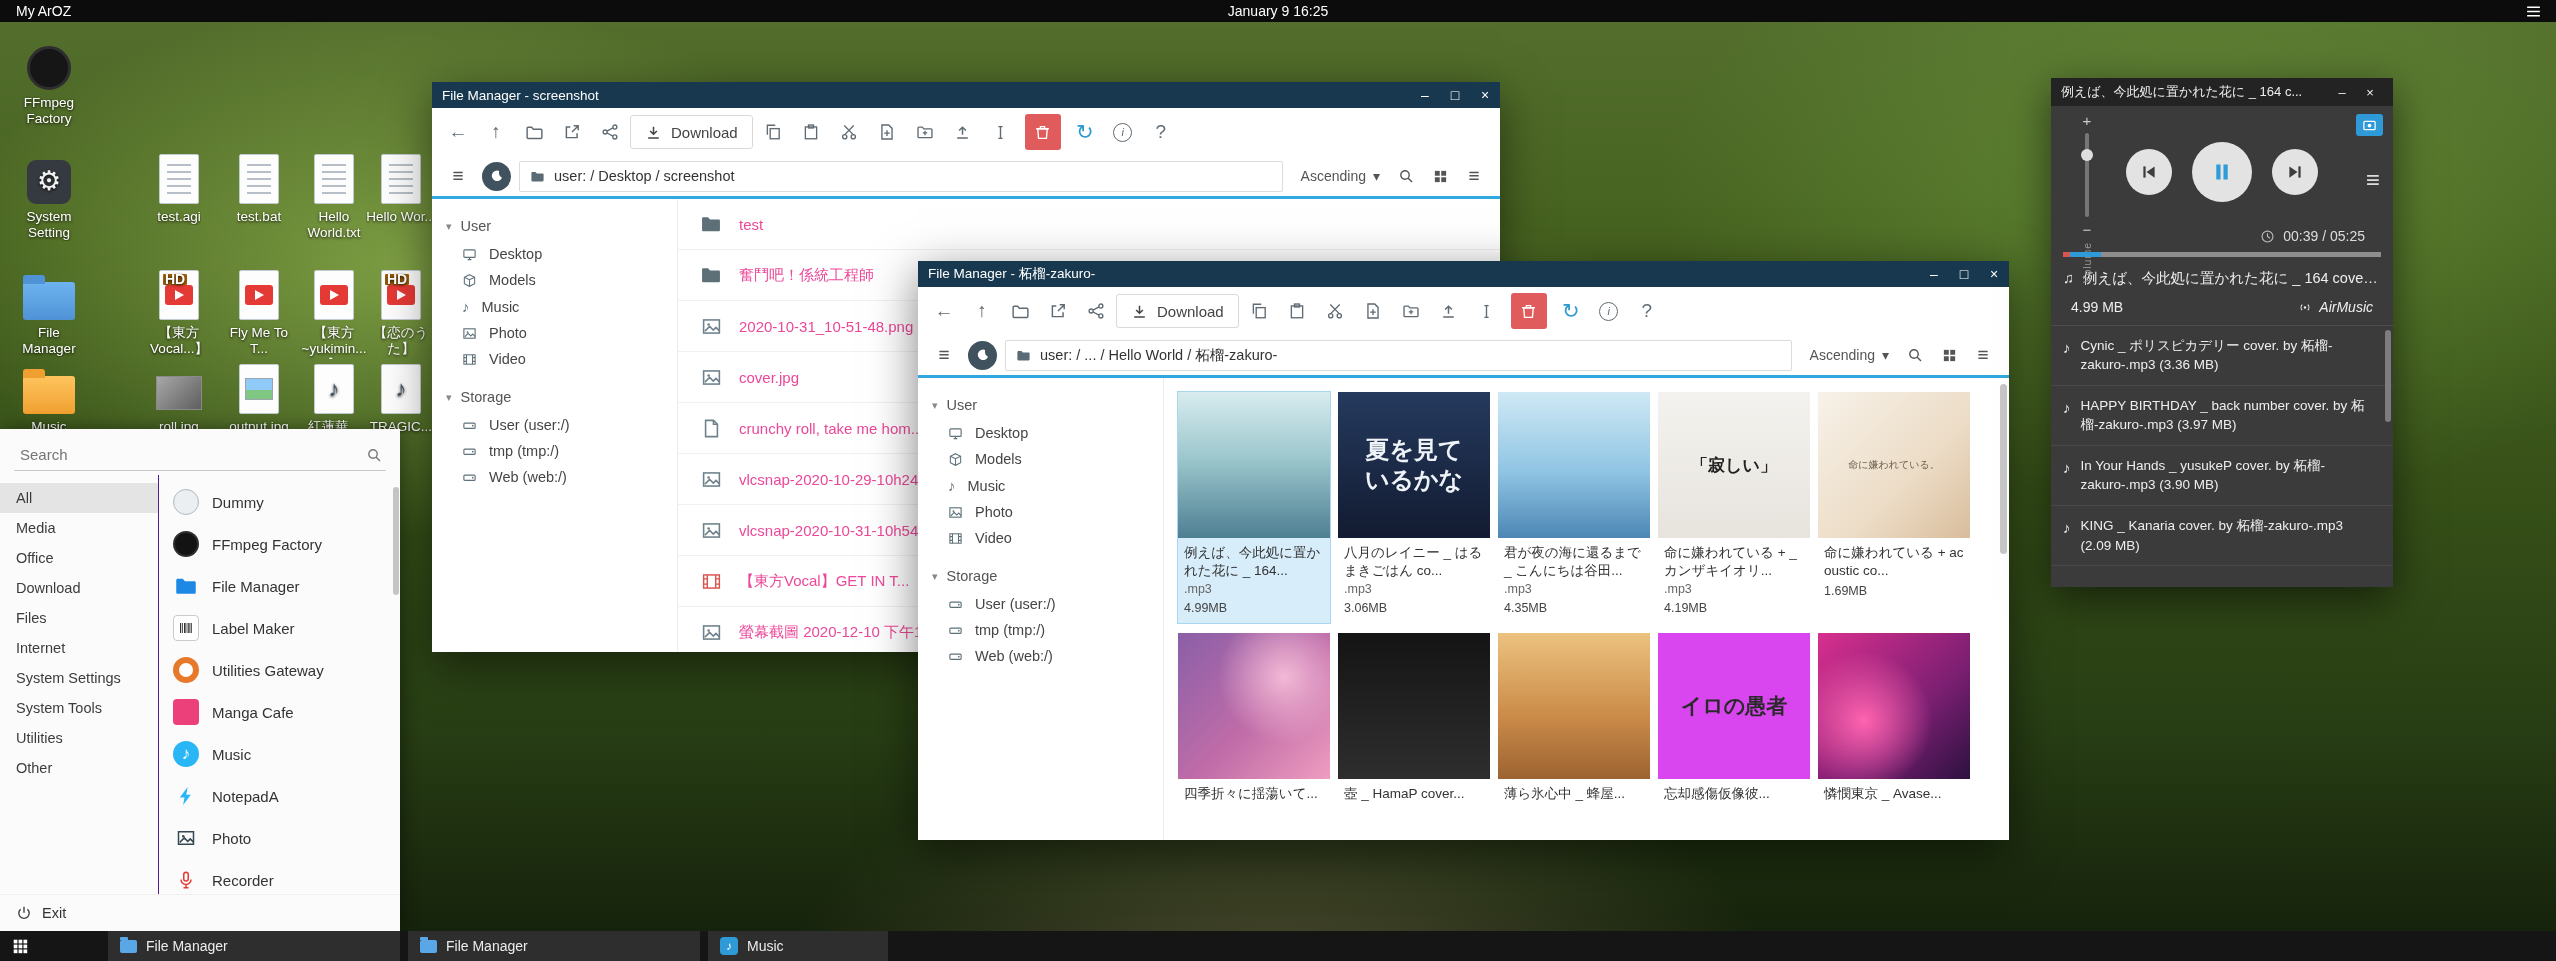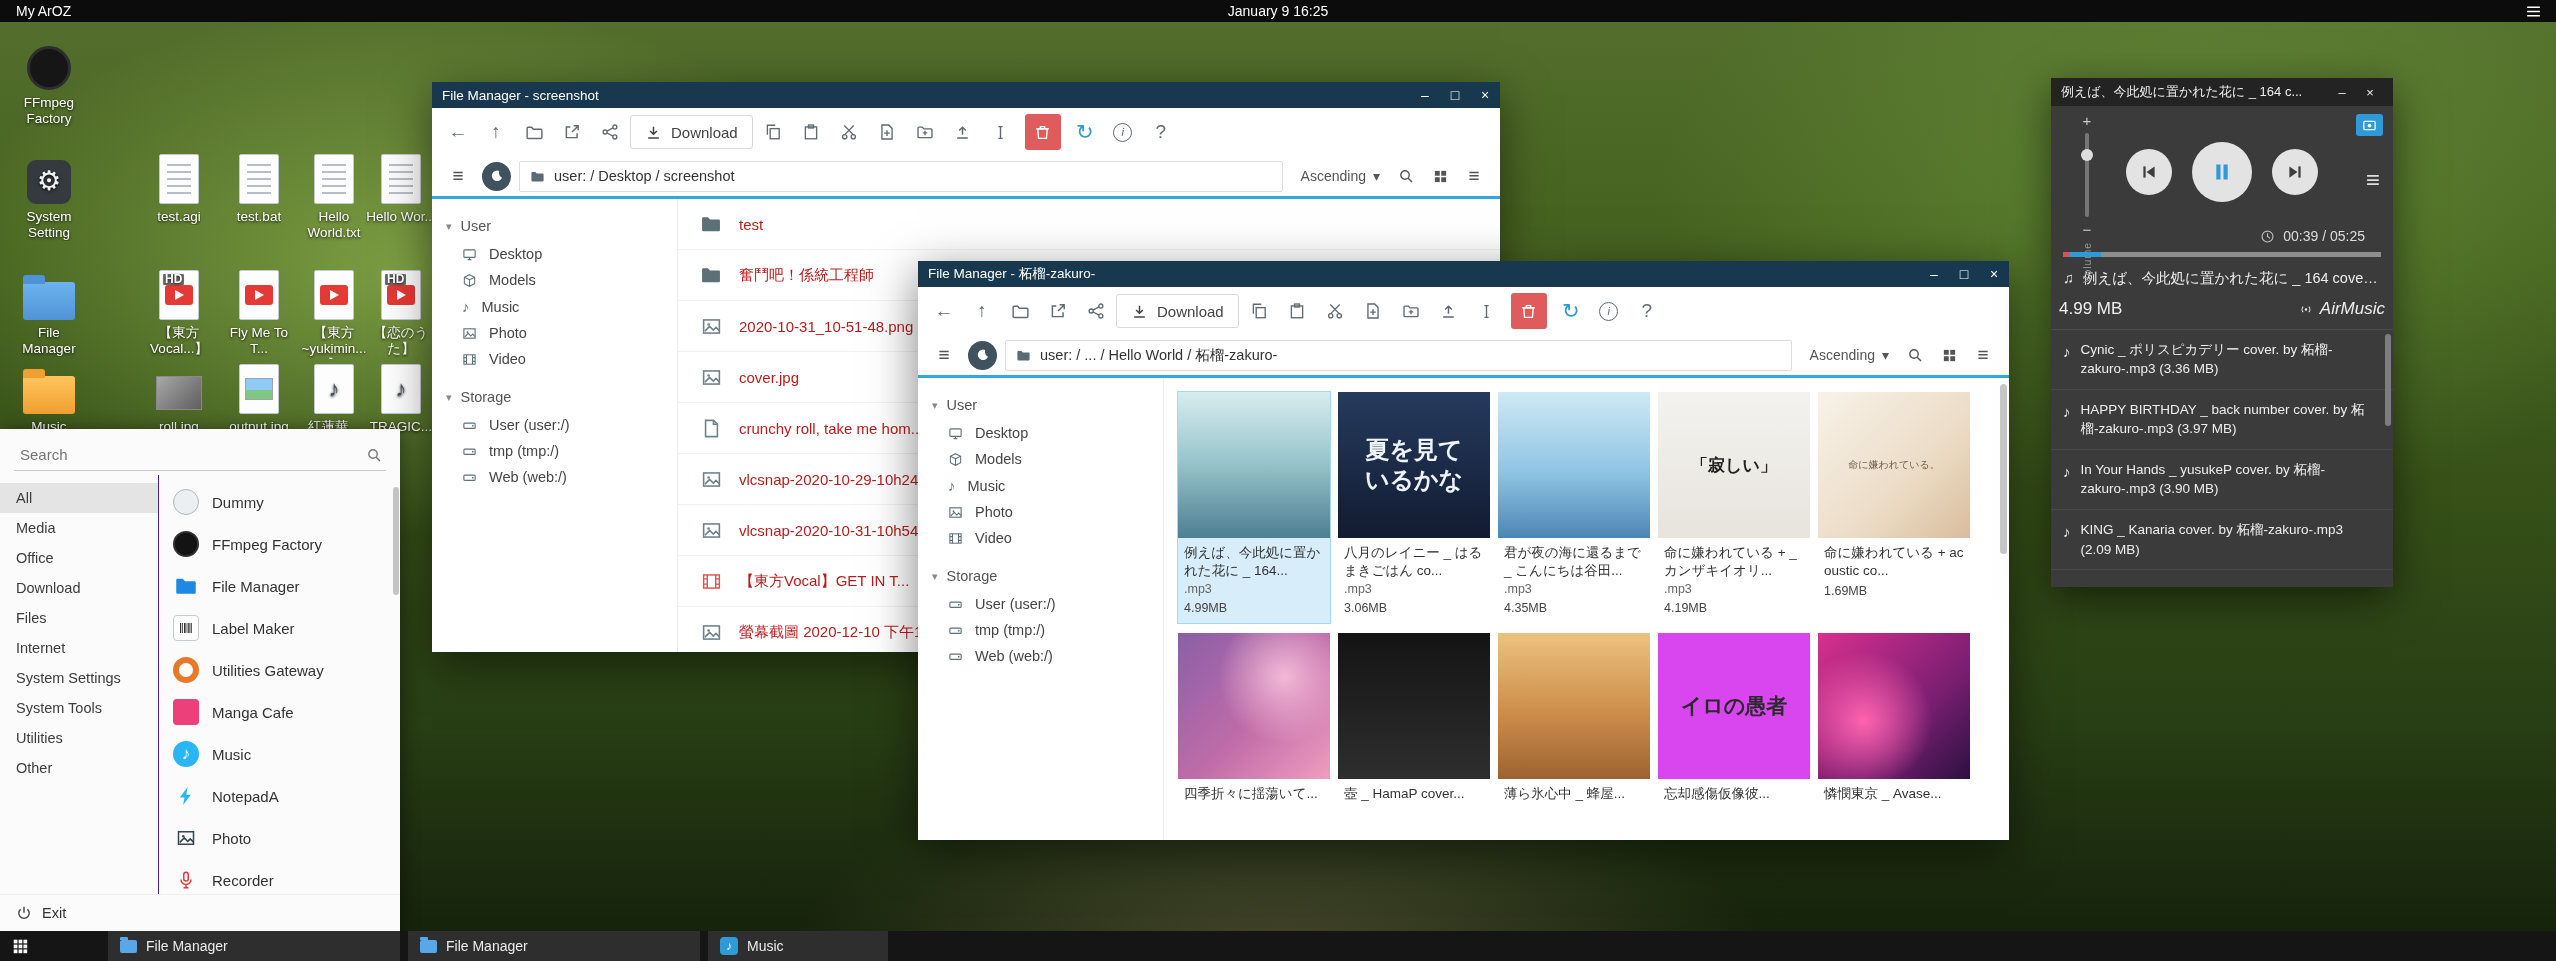--- a/index.html
+++ b/index.html
@@ -25,21 +25,21 @@
   .d-circle{width:44px;height:44px;border-radius:50%;background:#161616;border:3px solid #2e2e2e;box-sizing:border-box}
   .d-gear{width:44px;height:44px;border-radius:9px;background:#343a40;color:#f2f2f2;font-size:27px;display:flex;align-items:center;justify-content:center}
   .d-folder{width:52px;height:38px;border-radius:3px;background:linear-gradient(180deg,#6db3ef,#4f93d6);position:relative;margin-top:8px}
   .d-folder:before{content:"";position:absolute;top:-7px;left:0;width:22px;height:9px;border-radius:3px 3px 0 0;background:#4f93d6}
   .d-folder.amber{background:linear-gradient(180deg,#ffc45e,#f0a030)}
   .d-folder.amber:before{background:#f0a030}
   .d-sheet{width:40px;height:50px;background:#fdfdfd;border:1px solid #c3cad0;border-radius:2px;display:flex;align-items:center;justify-content:center;position:relative;box-sizing:border-box}
   .d-sheet.lines:after{content:"";position:absolute;left:7px;right:7px;top:9px;height:30px;background:repeating-linear-gradient(180deg,#b6bfc7 0 2px,transparent 2px 7px)}
   .vd{width:28px;height:20px;background:#e53935;border-radius:3px;position:relative}
   .vd:after{content:"";position:absolute;left:10px;top:5px;border-left:9px solid #fff;border-top:5px solid transparent;border-bottom:5px solid transparent}
-  .hdbadge{position:absolute;top:3px;left:3px;background:#737373;color:#fff;font-size:12px;line-height:11px;padding:0 2px;border-radius:1px;font-weight:bold}
+  .hdbadge{position:absolute;top:3px;left:3px;background:#a16207;color:#fff;font-size:14px;line-height:11px;padding:0 2px;border-radius:1px;font-weight:bold}
   .im{width:28px;height:22px;background:linear-gradient(180deg,#90caf9 0 55%,#81c784 55%);border:1px solid #9aa5ad;box-sizing:border-box}
   .thumbgray{width:46px;height:34px;background:linear-gradient(135deg,#a8a8a8,#5e5e5e);border:1px solid #8a8a8a;box-sizing:border-box;margin-bottom:4px}
   .audnote{font-size:22px;color:#40535e;line-height:1}
   
   .menu{position:absolute;left:0;top:429px;width:400px;height:502px;background:#fbfbfb;z-index:40;display:flex;flex-direction:column;box-shadow:3px 0 16px rgba(0,0,0,.4)}
   .msearch{display:flex;align-items:center;margin:10px 14px 4px;border-bottom:1px solid #c9c9c9;padding:6px 4px;gap:8px}
   .msearch input{flex:1;border:none;outline:none;background:none;font-size:15px;color:#333;font-family:inherit}
   .mcols{flex:1;display:flex;min-height:0;position:relative}
   .mcats{width:158px;flex:0 0 auto;padding-top:8px}
   .mcat{padding:7px 16px;font-size:14.5px;color:#3c3c3c}
@@ -72,21 +72,21 @@
   .afield{flex:1;height:29px;border:1px solid #dcdcdc;border-radius:2px;display:flex;align-items:center;gap:9px;padding:0 10px;font-size:14.5px;color:#333;background:#fff;min-width:0;overflow:hidden;white-space:nowrap}
   .aright{display:flex;align-items:center;gap:2px;margin-left:2px}
   .sortsel{font-size:14px;color:#555;display:flex;gap:7px;align-items:center;padding:0 8px}
   .blue{height:3px;background:#31a8e0;flex:0 0 auto}
   .wbody{flex:1;display:flex;min-height:0;position:relative;background:#fff;overflow:hidden}
   .sbar{width:245px;flex:0 0 auto;border-right:1px solid #ededed;padding-top:12px;overflow:hidden}
   .sh{display:flex;align-items:center;gap:9px;padding:7px 14px;font-size:14.5px;color:#555}
   .sh .car{font-size:11px;color:#888}
   .si{display:flex;align-items:center;gap:12px;padding:5px 10px 5px 30px;font-size:14.5px;color:#454545}
   .cont{flex:1;min-width:0;position:relative;overflow:hidden}
-  .frow{height:50px;display:flex;align-items:center;gap:15px;padding:0 20px;border-bottom:1px solid #f1f1f1;font-size:15px;color:#b91c1c}
+  .frow{height:50px;display:flex;align-items:center;gap:15px;padding:0 20px;border-bottom:1px solid #f1f1f1;font-size:15px;color:#ec4899}
   .fic{width:26px;display:flex;align-items:center;justify-content:center;flex:0 0 auto}
   .fgrid{display:flex;flex-wrap:wrap;gap:10px 8px;padding:14px;align-content:flex-start}
   .tile{width:152px;padding-bottom:8px}
   .tile.sel{background:#d7edfa;outline:1px solid #a8d6ef}
   .art{width:152px;height:146px;display:flex;align-items:center;justify-content:center;text-align:center;padding:6px;box-sizing:border-box;white-space:pre-line;overflow:hidden}
   .tl{padding:6px 6px 0;font-size:13.5px;line-height:1.3;color:#333;max-height:37px;overflow:hidden;word-break:break-all}
   .ext{padding:3px 6px 0;font-size:12.5px;color:#666}
   .size{padding:5px 6px 0;font-size:12.5px;color:#444}
   .ext:empty,.size:empty{display:none}
   .scrollv{position:absolute;right:2px;width:7px;border-radius:4px;background:#c6c6c6}
@@ -106,21 +106,21 @@
   .pcontrols{display:flex;align-items:center;justify-content:center;gap:20px;margin-top:36px;flex:0 0 auto}
   .pcirc{border-radius:50%;background:#e3e3e3;display:flex;align-items:center;justify-content:center}
   .psd{width:46px;height:46px;color:#3d3d3d}
   .ppause{width:60px;height:60px;color:#2f9ad8}
   .ptime{display:flex;justify-content:flex-end;align-items:center;gap:8px;padding:26px 28px 8px 0;font-size:14px;color:#ddd;flex:0 0 auto}
   .pbar{margin:0 12px;height:5px;background:#8e8e8e;position:relative;flex:0 0 auto}
   .pfill{height:5px;background:#2f9ad8}
   .pmark{position:absolute;left:0;top:0;width:7px;height:5px;background:#d9534f}
   .pnow{padding:12px 12px 0;font-size:14.5px;display:flex;gap:9px;align-items:flex-start;line-height:1.35;flex:0 0 auto}
   .pnow .nn{overflow:hidden;max-height:20px;white-space:nowrap;text-overflow:ellipsis}
-  .pmeta{display:flex;align-items:center;padding:10px 8px;border-bottom:1px solid #4d4d4d;font-size:17px;flex:0 0 auto}
+  .pmeta{display:flex;align-items:center;padding:10px 20px;border-bottom:1px solid #4d4d4d;font-size:14px;flex:0 0 auto}
   .pmeta .am{margin-left:auto;display:flex;gap:7px;align-items:center;font-style:italic}
   .plist{flex:1;overflow:hidden;position:relative}
   .pitem{display:flex;gap:10px;padding:10px 20px 10px 12px;border-bottom:1px solid #484848;font-size:13.5px;line-height:1.45}
   .pitem .gly{flex:0 0 auto;font-size:15px;margin-top:1px}
   .pscroll{position:absolute;right:2px;top:4px;width:6px;height:92px;background:#7d7d7d;border-radius:3px}
   
   .taskbar{position:absolute;left:0;right:0;bottom:0;height:30px;background:#151515;z-index:80}
   .tb-apps{position:absolute;left:10px;top:5px;width:20px;height:20px;display:flex;align-items:center;justify-content:center;color:#fff}
   .taskbtn{position:absolute;top:0;height:30px;background:#2e2e2e;color:#ececec;display:flex;align-items:center;gap:9px;font-size:14px;padding:0 12px;box-sizing:border-box}
   .tfold{width:17px;height:13px;border-radius:2px;background:#5aa7e8;position:relative}

